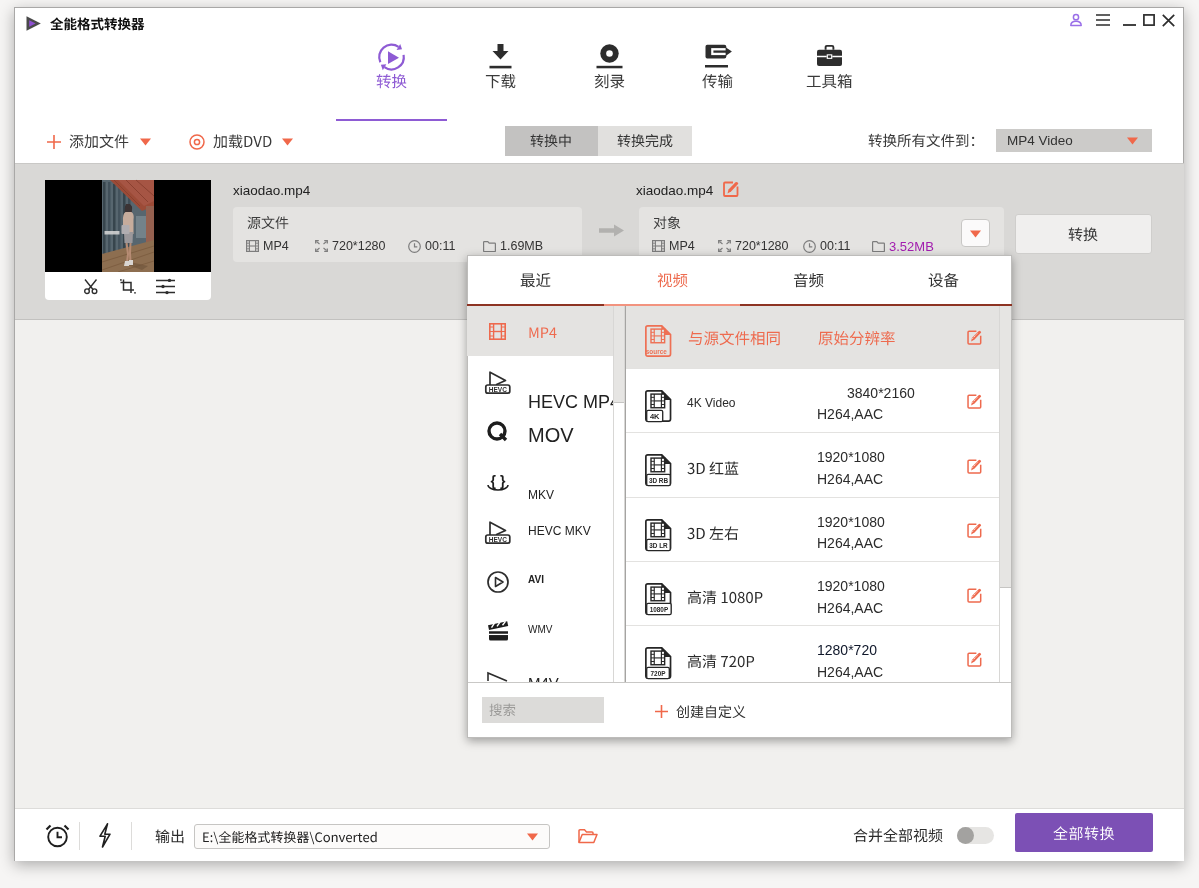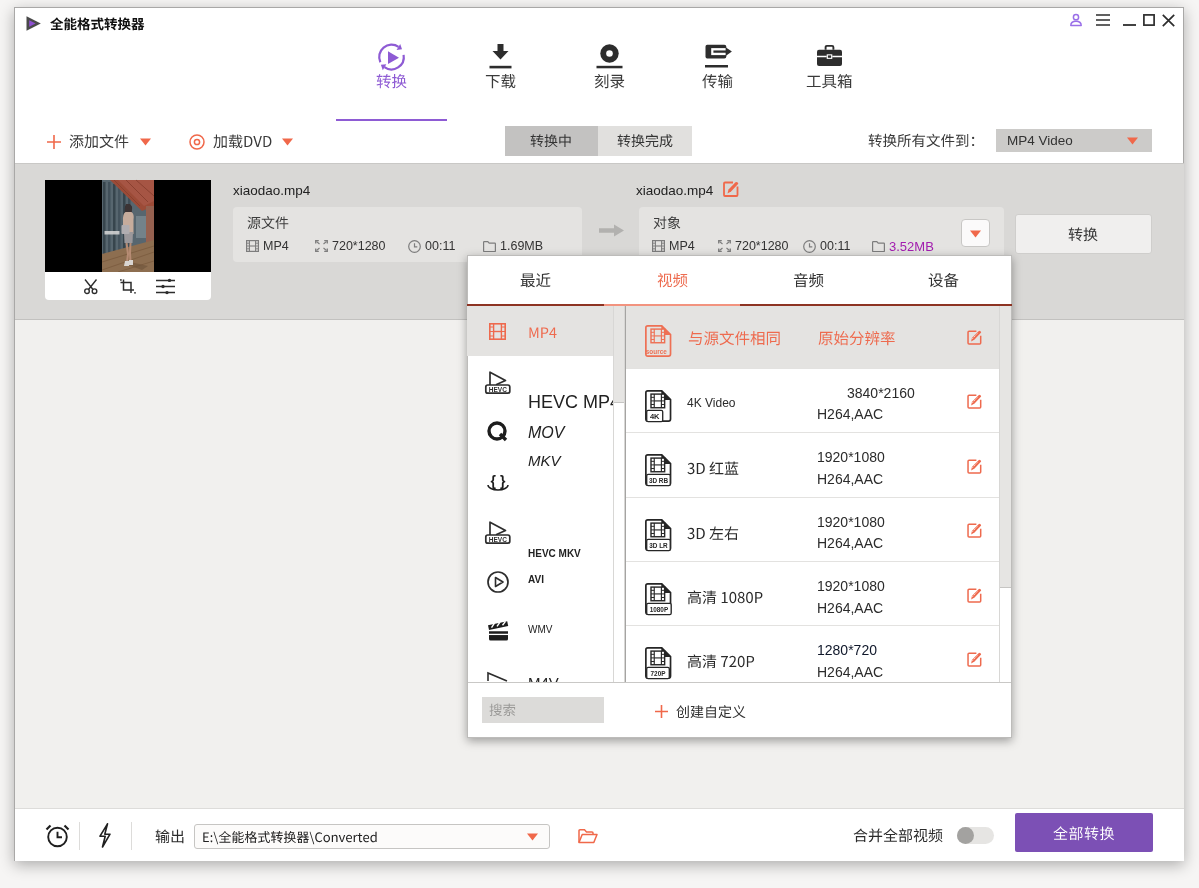--- a/index.html
+++ b/index.html
@@ -258,32 +258,32 @@
 <svg style="position:absolute;left:485px;top:371px;overflow:visible" width="26" height="23" viewBox="0 0 26 23">
     <path d="M5 14 V1.2 L20.5 9.5 L11 13.8" fill="none" stroke="#2d2d2d" stroke-width="1.7" stroke-linejoin="round"></path>
     <rect x="0.8" y="14" width="24" height="8.2" rx="2" fill="#ffffff" stroke="#2d2d2d" stroke-width="1.7"></rect>
     <text x="12.8" y="21" font-family="Liberation Sans,sans-serif" font-size="6.5" font-weight="bold" fill="#2d2d2d" text-anchor="middle">HEVC</text>
   </svg>
 <div style="position:absolute;left:528px;top:392px;font-size:18px;color:#222222;font-weight:normal;letter-spacing:0;white-space:nowrap;">HEVC MP4</div>
 <svg style="position:absolute;left:487px;top:421px;overflow:visible" width="22" height="22" viewBox="0 0 22 22">
     <circle cx="10" cy="10" r="8" fill="none" stroke="#1d1d1d" stroke-width="3.4"></circle>
     <path d="M13 13 L19 19" stroke="#1d1d1d" stroke-width="3.4"></path>
   </svg>
-<div style="position:absolute;left:528px;top:424px;font-size:16px;color:#222222;font-weight:normal;letter-spacing:0;white-space:nowrap;font-style:italic;">MOV</div>
+<div style="position:absolute;left:528px;top:424px;font-size:20px;color:#222222;font-weight:normal;letter-spacing:0;white-space:nowrap;">MOV</div>
 <svg style="position:absolute;left:486px;top:472px;overflow:visible" width="24" height="20" viewBox="0 0 24 20">
     <text x="12" y="13.5" font-family="Liberation Sans,sans-serif" font-size="14" font-weight="bold" fill="#1d1d1d" text-anchor="middle">{ }</text>
     <path d="M2 13 A10 5 0 0 0 22 13" fill="none" stroke="#1d1d1d" stroke-width="1.5"></path>
   </svg>
-<div style="position:absolute;left:528px;top:452px;font-size:15px;color:#222222;font-weight:normal;letter-spacing:0;white-space:nowrap;font-style:italic;">MKV</div>
+<div style="position:absolute;left:528px;top:488px;font-size:12px;color:#222222;font-weight:normal;letter-spacing:0;white-space:nowrap;">MKV</div>
 <svg style="position:absolute;left:485px;top:521px;overflow:visible" width="26" height="23" viewBox="0 0 26 23">
     <path d="M5 14 V1.2 L20.5 9.5 L11 13.8" fill="none" stroke="#2d2d2d" stroke-width="1.7" stroke-linejoin="round"></path>
     <rect x="0.8" y="14" width="24" height="8.2" rx="2" fill="#ffffff" stroke="#2d2d2d" stroke-width="1.7"></rect>
     <text x="12.8" y="21" font-family="Liberation Sans,sans-serif" font-size="6.5" font-weight="bold" fill="#2d2d2d" text-anchor="middle">HEVC</text>
   </svg>
-<div style="position:absolute;left:528px;top:524px;font-size:10px;color:#222222;font-weight:bold;letter-spacing:0;white-space:nowrap;margin-top:24px;">HEVC MKV</div>
+<div style="position:absolute;left:528px;top:524px;font-size:12px;color:#222222;font-weight:normal;letter-spacing:0;white-space:nowrap;">HEVC MKV</div>
 <svg style="position:absolute;left:487px;top:571px;overflow:visible" width="22" height="22" viewBox="0 0 22 22">
     <circle cx="11" cy="11" r="10" fill="none" stroke="#2d2d2d" stroke-width="1.7"></circle>
     <path d="M8.5 6.5 L16 11 L8.5 15.5 Z" fill="none" stroke="#2d2d2d" stroke-width="1.6" stroke-linejoin="round"></path>
   </svg>
 <div style="position:absolute;left:528px;top:574px;font-size:10px;color:#222222;font-weight:bold;letter-spacing:0;white-space:nowrap;">AVI</div>
 <svg style="position:absolute;left:487px;top:621px;overflow:visible" width="22" height="20" viewBox="0 0 22 20">
     <path d="M1 4.2 L20.2 0.2 L21.2 4.9 L2 8.9 Z" fill="#1d1d1d"></path>
     <path d="M4.5 6.6 L7.5 2.2 M10 5.4 L13 1.1 M15.5 4.3 L18.5 0.4" stroke="#ffffff" stroke-width="1.4"></path>
     <path d="M2 10.2 H21 V18 Q21 19.6 19.4 19.6 H3.6 Q2 19.6 2 18 Z" fill="#1d1d1d"></path>
     <path d="M2 13.4 H21" stroke="#ffffff" stroke-width="1.3"></path>

